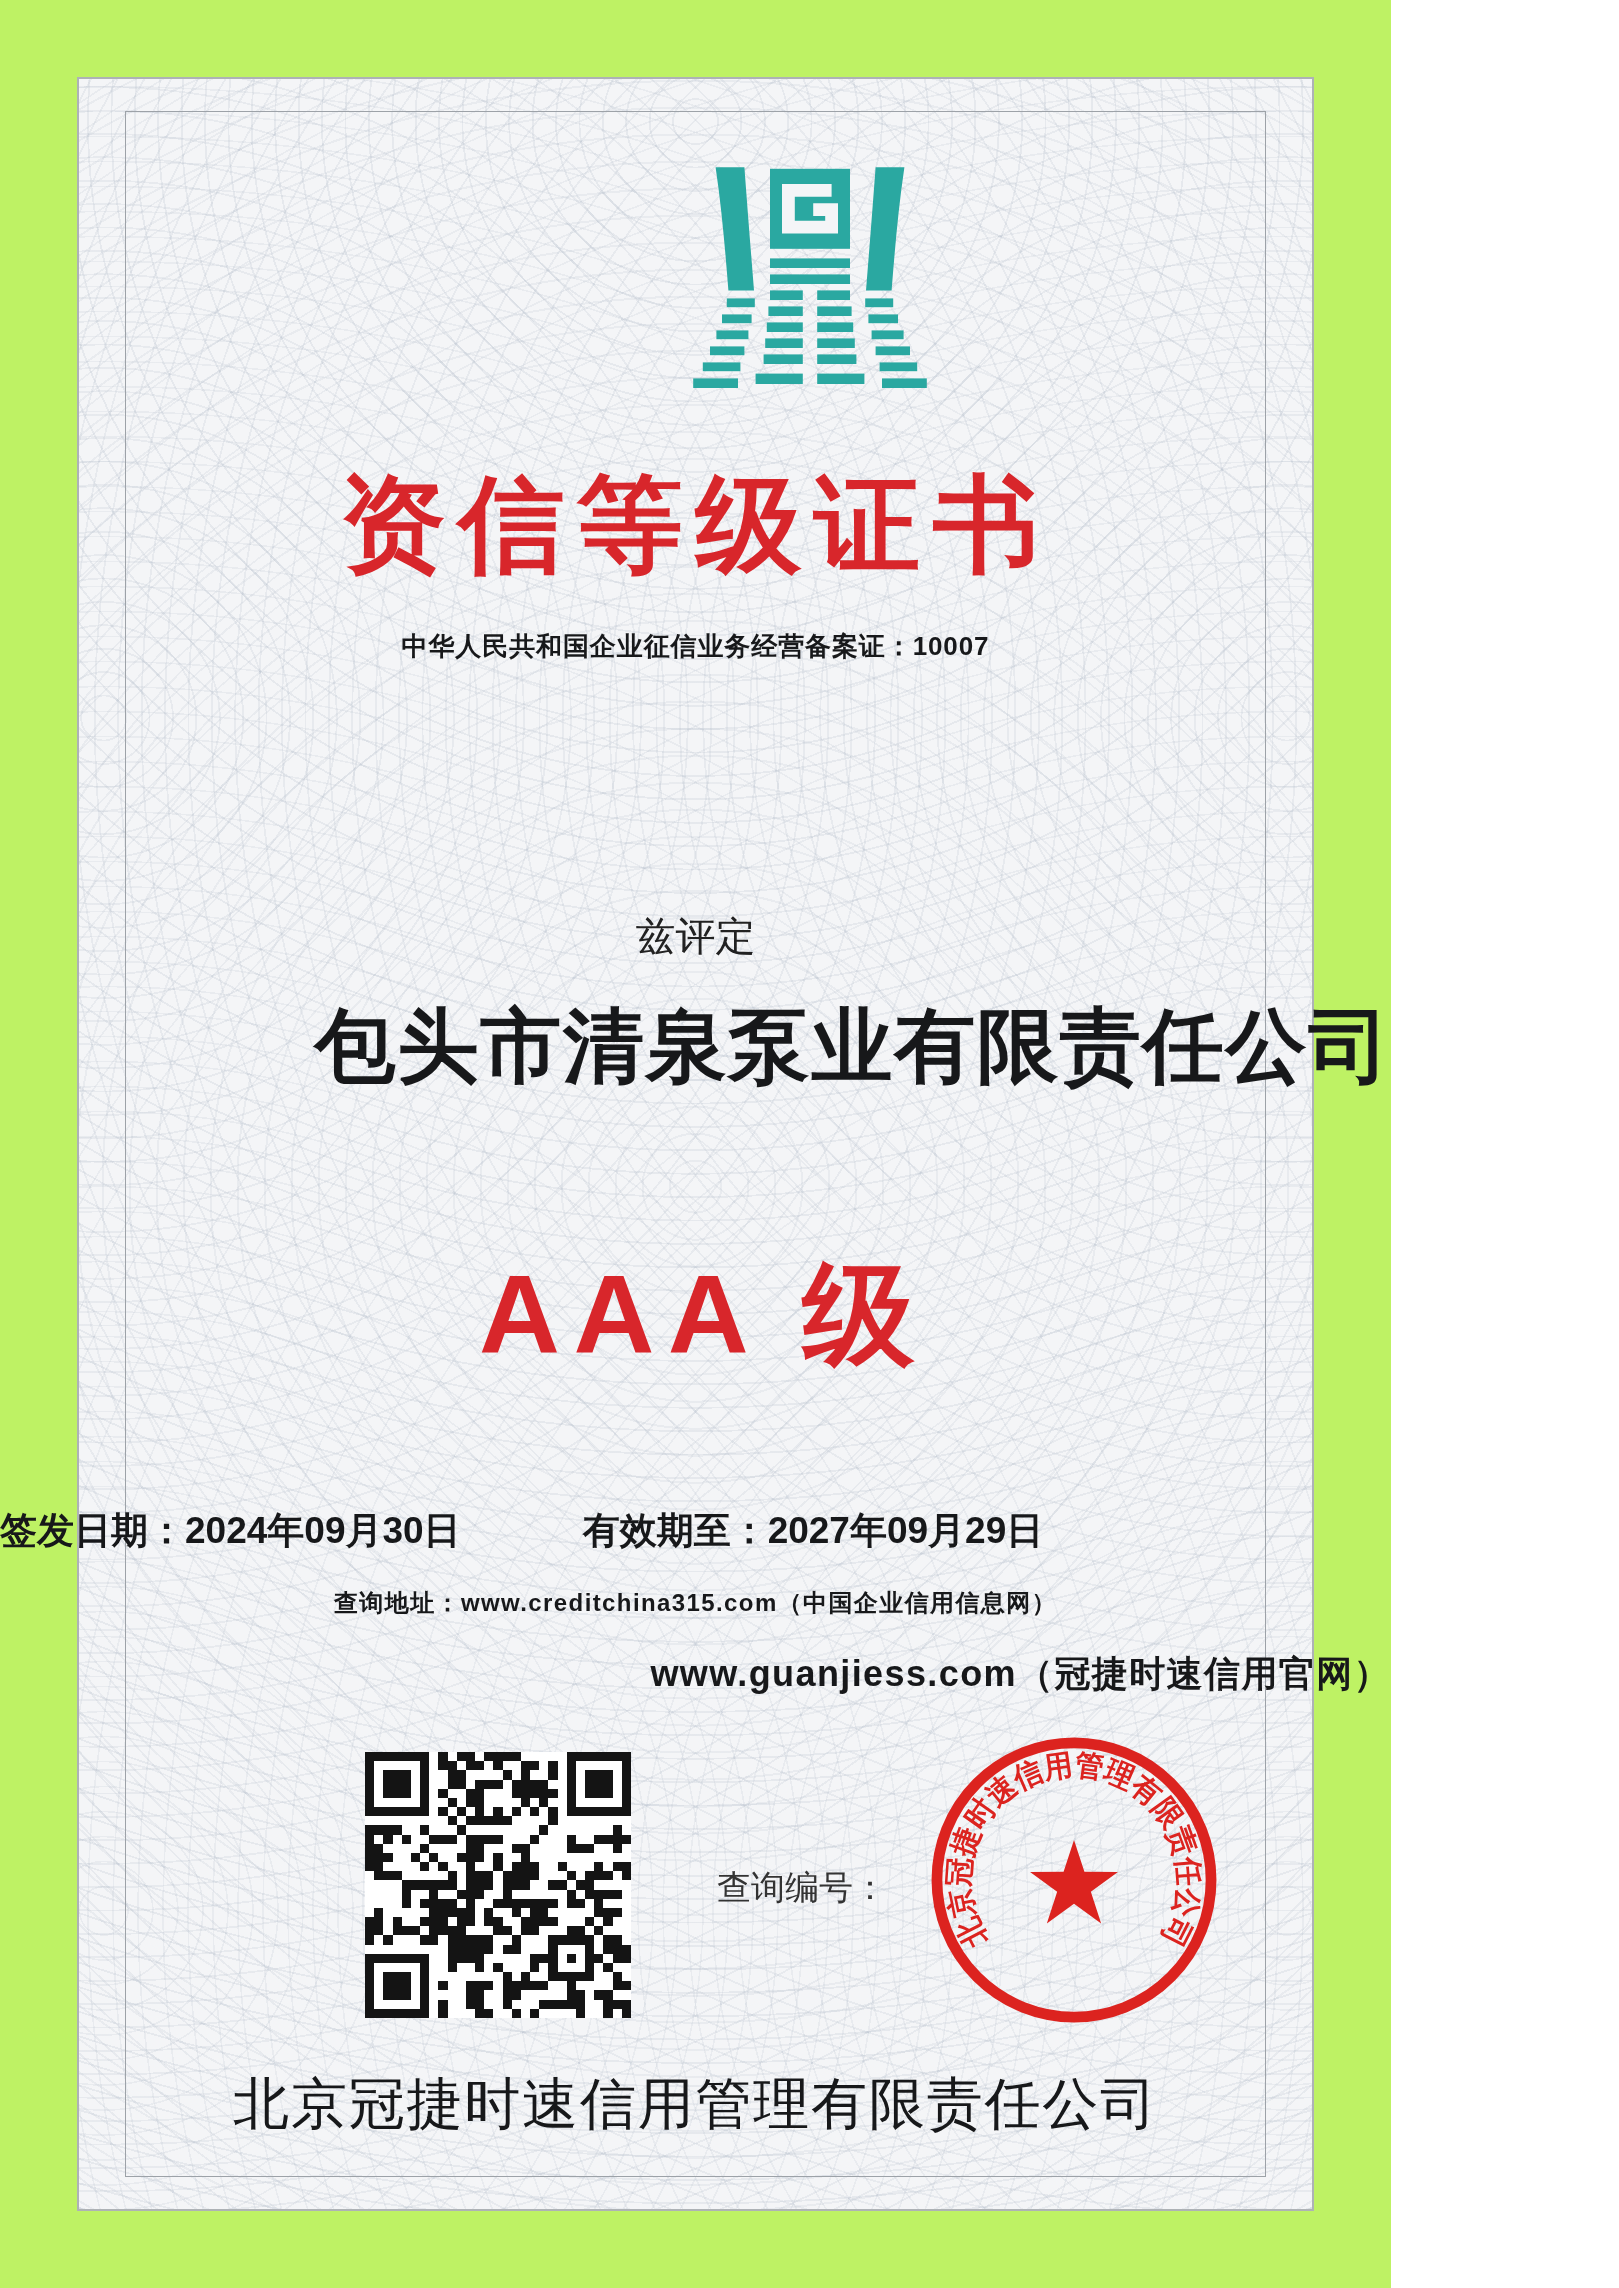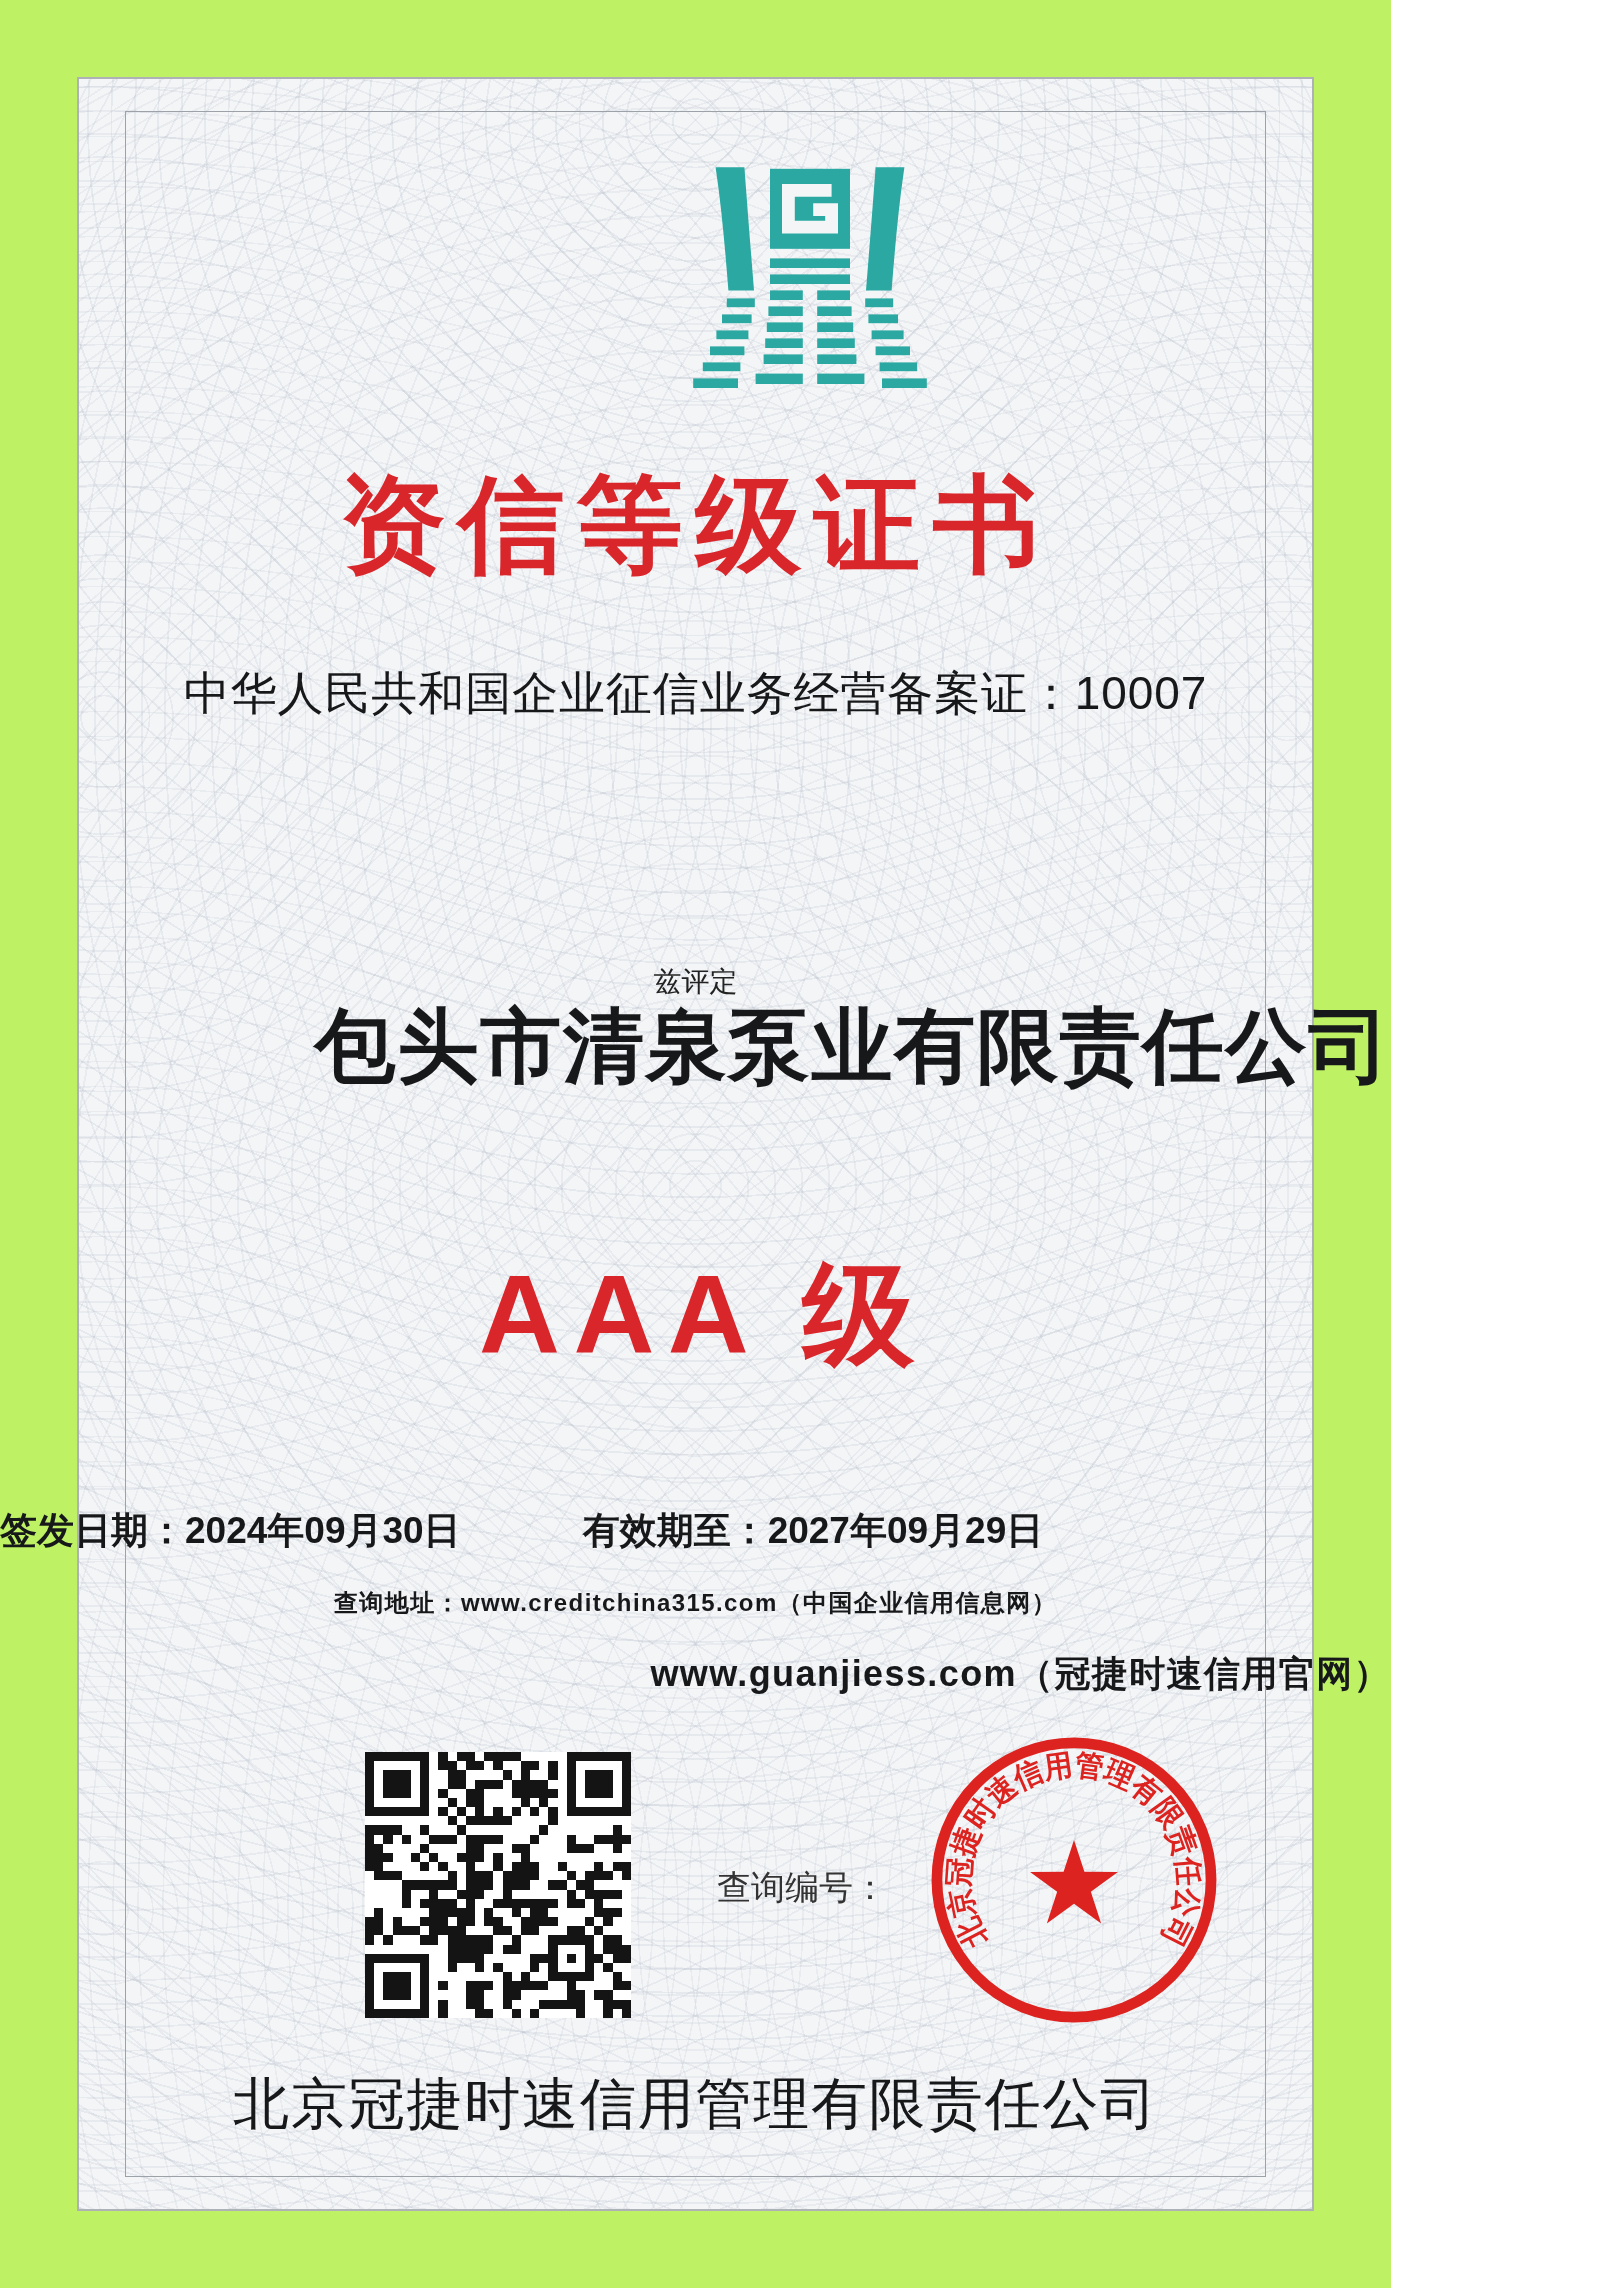--- a/index.html
+++ b/index.html
@@ -23,26 +23,26 @@
   .inner-frame{
     position:absolute;left:125px;top:111px;right:125px;bottom:111px;
     border:1.8px solid #9da2a8;pointer-events:none;
   }
   .abs{position:absolute;}
   .center{left:0;right:0;text-align:center;}
 
   .logo-svg{position:absolute;left:666px;top:164px;width:288px;height:240px;}
 
   .title{top:471px;font-size:106px;font-weight:bold;color:#d8262b;letter-spacing:12.6px;line-height:1;}
-  .filing{top:633px;font-size:46px;font-weight:normal;letter-spacing:0.9px;line-height:1;margin-top:37px;}
+  .filing{top:633px;font-size:26px;font-weight:bold;letter-spacing:0.9px;line-height:1;}
 
   .query-line{top:805px;font-size:41px;font-weight:bold;line-height:1.1;}
   .q-value{font-family:"Liberation Serif","DejaVu Serif",serif;font-size:44px;}
 
-  .assess{top:968px;font-size:28px;font-weight:400;color:#222;line-height:1;}
+  .assess{top:916px;font-size:40px;font-weight:400;color:#222;line-height:1;}
   .company{top:999px;font-size:81px;font-weight:bold;letter-spacing:1.8px;line-height:1.2;
     font-family:"Liberation Serif","DejaVu Serif",serif;text-align:right;}
   .rating{top:1248px;font-size:112px;font-weight:bold;color:#d8262b;letter-spacing:.12em;line-height:1.2;padding-left:16px;}
 
   .dates{top:1512px;display:flex;gap:122px;font-size:37px;font-weight:bold;line-height:1;}
   .addr1{top:1591px;font-size:24px;font-weight:bold;letter-spacing:1.4px;line-height:1;}
   .addr2{top:1656px;font-size:36px;font-weight:bold;letter-spacing:1.4px;line-height:1;text-align:right;}
 
   .qr-svg{position:absolute;left:365px;top:1741px;width:266px;height:288px;}
   .datasource{position:absolute;left:717px;top:1865px;font-size:34px;color:#333;

